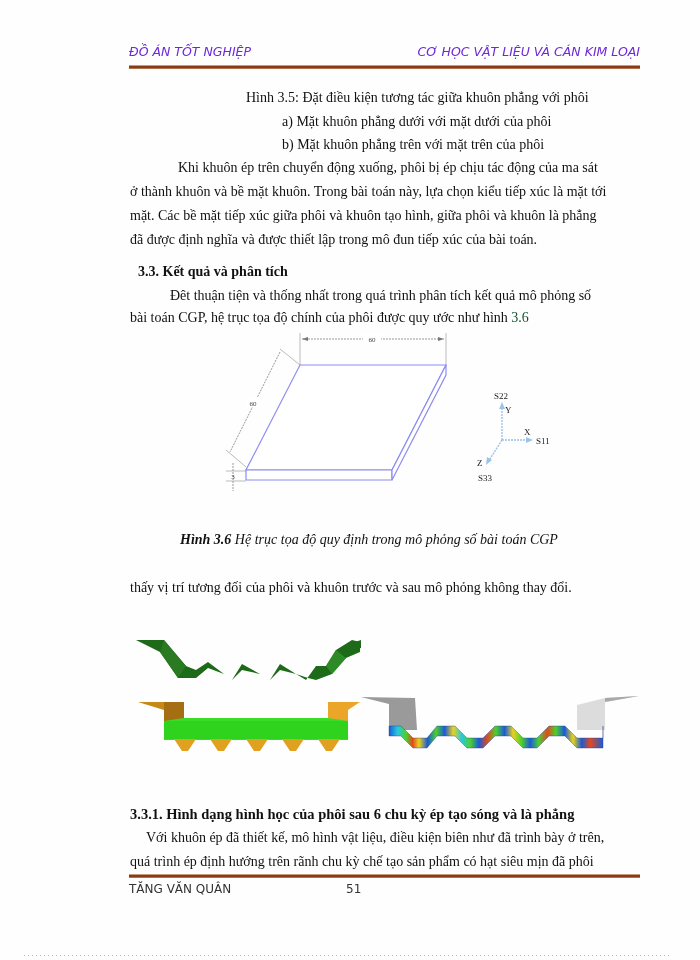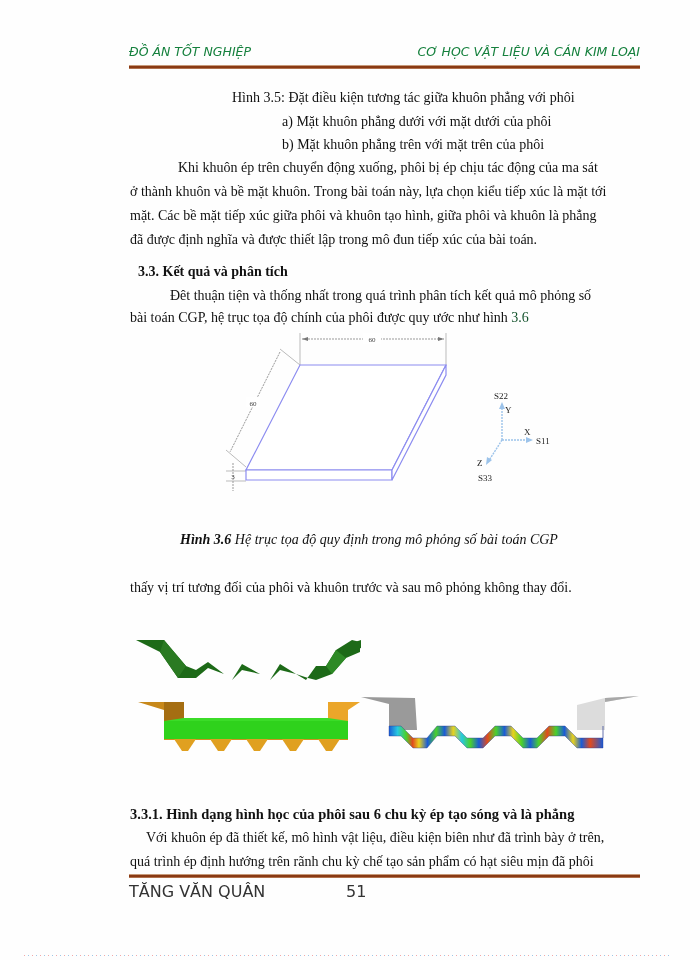--- a/index.html
+++ b/index.html
@@ -3,55 +3,55 @@
   <meta charset="utf-8">
   <style>
     html, body { margin: 0; padding: 0; background: #ffffff; }
     body { width: 700px; height: 960px; position: relative; overflow: hidden;
       font-family: "Liberation Serif", "DejaVu Serif", serif; color: #111; }
     .page { position: absolute; left: 0; top: 0; width: 700px; height: 960px; background: #fefefe; }
 
     
     .hdr { position: absolute; left: 129px; top: 42px; width: 511px; height: 20px;
       font-family: "DejaVu Sans", "Liberation Sans", sans-serif; font-style: italic;
-      font-size: 12.5px; color: #15803d; }
+      font-size: 12.5px; color: #6d28d9; }
     .hdr .l { position: absolute; left: 0; top: 2px; }
     .hdr .r { position: absolute; right: 0; top: 2px; }
     .rule { position: absolute; left: 129px; width: 511px; height: 4px;
       background: linear-gradient(#c79a7a 0 1px, #8a3a14 1px 3px, #b0714e 3px 4px); }
     .rule.top { top: 65px; }
     .rule.bot { top: 874px; }
 
     
     .t { position: absolute; font-size: 14px; line-height: 16px; white-space: nowrap; }
     .bold { font-weight: bold; }
     .red { color: #14532d; }
     .cap { font-style: italic; }
     .cap b { font-style: italic; }
 
     .footer { position: absolute; top: 882px; font-family: "DejaVu Sans", "Liberation Sans", sans-serif;
-      font-size: 16px; color: #333; }
+      font-size: 12px; color: #333; }
 
     .dotline { position: absolute; left: 24px; top: 955px; width: 648px; height: 1px;
       background-image: repeating-linear-gradient(90deg, #f2a8a8 0 1px, transparent 1px 4px, #9fc6e6 4px 5px, transparent 5px 8px); }
 
     svg { position: absolute; }
   </style>
 </head>
 <body>
 
 <div class="page">
 
   <div class="hdr">
     <span class="l">ĐỒ ÁN TỐT NGHIỆP</span>
     <span class="r">CƠ HỌC VẬT LIỆU VÀ CÁN KIM LOẠI</span>
   </div>
   <div class="rule top"></div>
 
-  <div class="t" style="left:232px; top:90px;">Hình 3.5: Đặt điều kiện tương tác giữa khuôn phẳng với phôi</div>
+  <div class="t" style="left:246px; top:90px;">Hình 3.5: Đặt điều kiện tương tác giữa khuôn phẳng với phôi</div>
   <div class="t" style="left:282px; top:114px;">a)  Mặt khuôn phẳng dưới với mặt dưới của phôi</div>
   <div class="t" style="left:282px; top:137px;">b)   Mặt khuôn phẳng trên với mặt trên của phôi</div>
 
   <div class="t" style="left:178px; top:160px;">Khi khuôn ép trên chuyển động xuống, phôi bị ép chịu tác động của ma sát</div>
   <div class="t" style="left:130px; top:184px;">ở thành khuôn và bề mặt khuôn. Trong bài toán này, lựa chọn kiểu tiếp xúc là mặt tới</div>
   <div class="t" style="left:130px; top:208px;">mặt. Các bề mặt tiếp xúc giữa phôi và khuôn tạo hình, giữa phôi và khuôn là phẳng</div>
   <div class="t" style="left:130px; top:232px;">đã được định nghĩa và được thiết lập trong mô đun tiếp xúc của bài toán.</div>
 
   <div class="t bold" style="left:138px; top:264px;">3.3. Kết quả và phân tích</div>
   <div class="t" style="left:170px; top:288px;">Đêt thuận tiện và thống nhất trong quá trình phân tích kết quả mô phỏng số</div>

